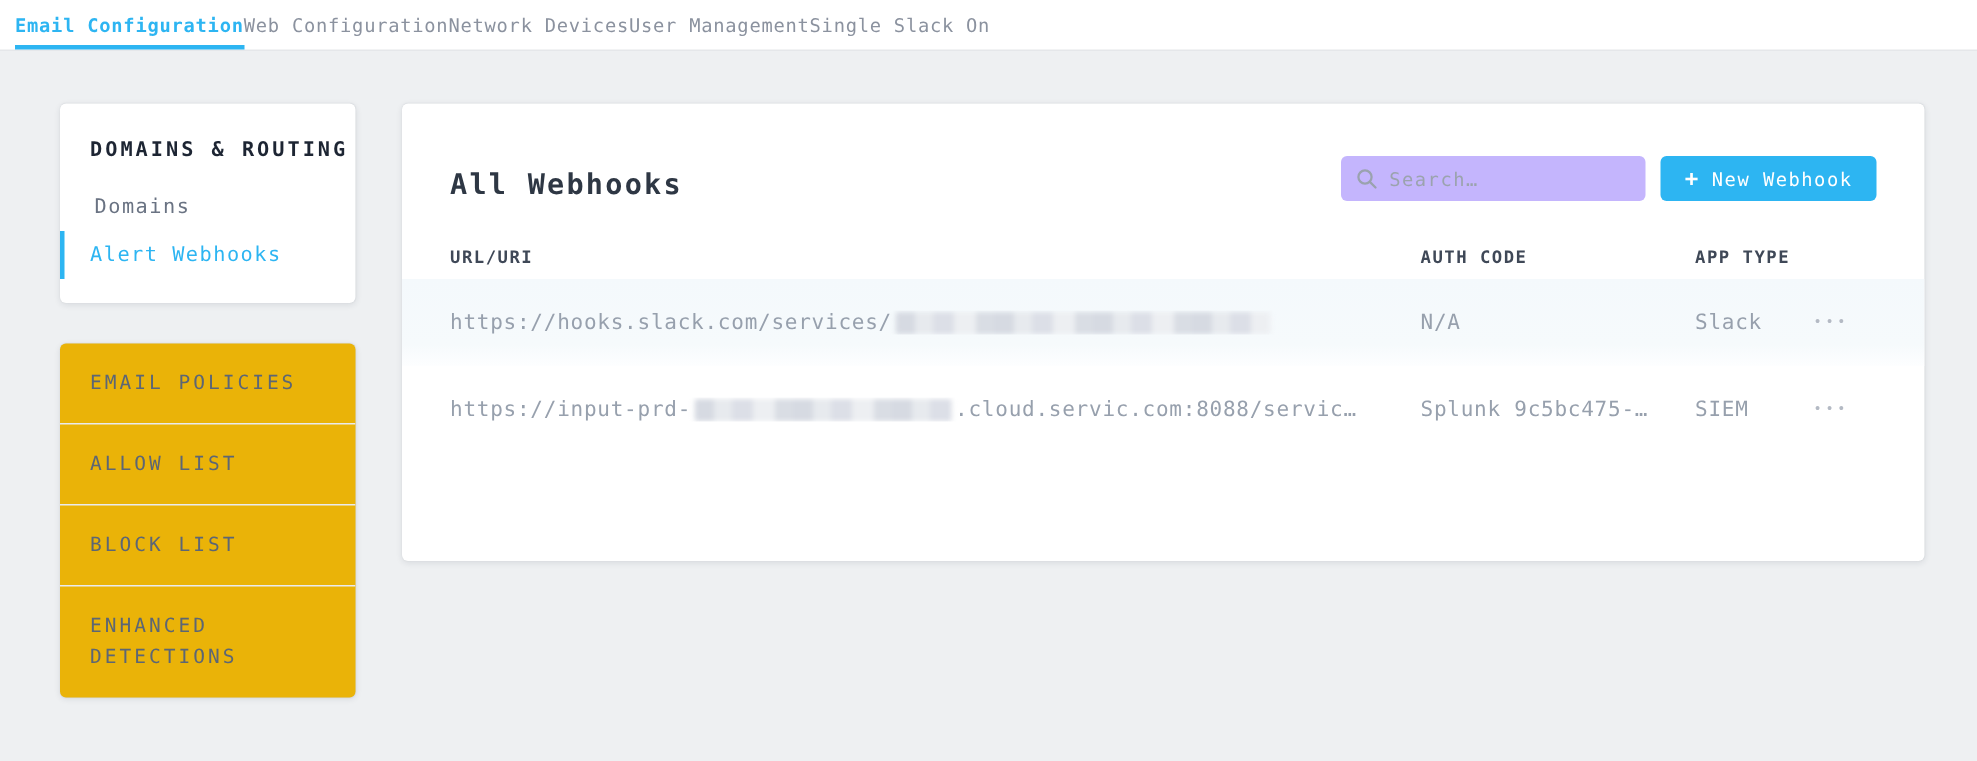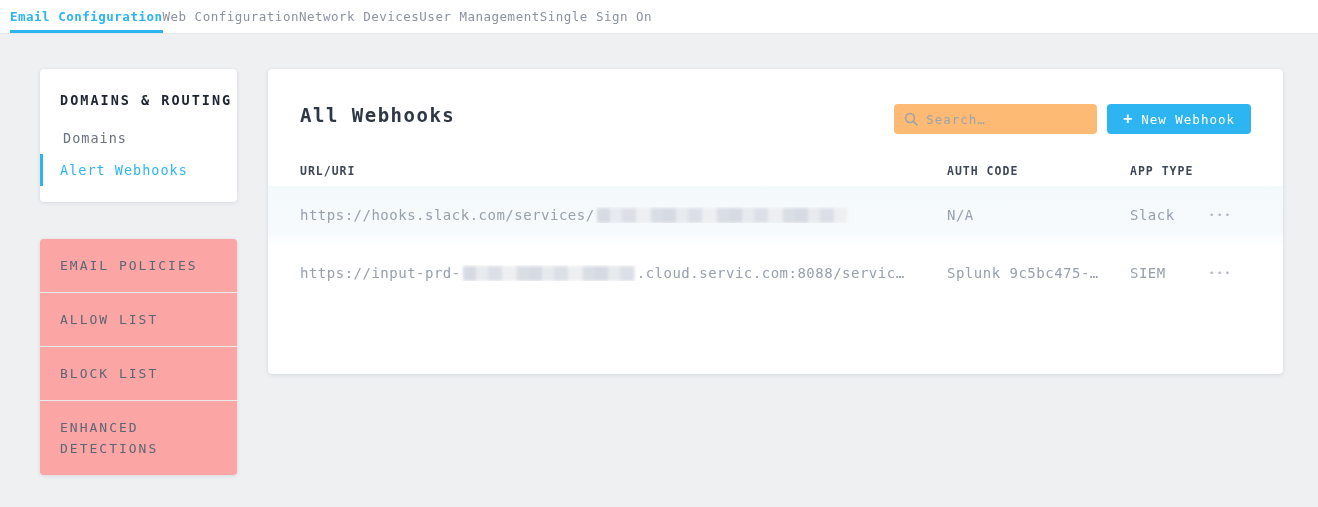--- a/index.html
+++ b/index.html
@@ -38,36 +38,36 @@
     padding:0 20px; margin-bottom:14px; font-size:13.5px; font-weight:bold;
     letter-spacing:2px; color:#1d2533; white-space:nowrap;
   }
   .side-item {
     height:32px; display:flex; align-items:center; padding:0 20px;
     font-size:13.5px; color:#6a7383; letter-spacing:1px; cursor:pointer;
     border-left:3px solid transparent; white-space:nowrap;
   }
   .side-item.active { color:#2db5f2; border-left-color:#2db5f2; padding-left:17px; }
 
-  .policy-card { margin-top:37px; background:#fca5a5; overflow:hidden; }
+  .policy-card { margin-top:27px; background:#eab308; overflow:hidden; }
   .psection {
     padding:16px 20px; font-size:13px; letter-spacing:2px; line-height:21px;
     color:#5c6675; border-bottom:1px solid #e9ebef; cursor:pointer;
   }
   .psection:last-child { border-bottom:none; }
 
   
   .main-card { width:1015px; height:305px; margin-left:31px; overflow:hidden; }
-  .card-header { display:flex; align-items:flex-start; padding:35px 32px 22px; }
+  .card-header { display:flex; align-items:flex-end; padding:35px 32px 22px; }
   .page-title {
     font-size:19px; font-weight:bold; letter-spacing:1.5px; color:#2e3744; white-space:nowrap;
   }
   .spacer { flex:1; }
   .searchbox {
-    width:203px; height:30px; background:#fdba74; border-radius:4px;
+    width:203px; height:30px; background:#c4b5fd; border-radius:4px;
     display:flex; align-items:center; padding:0 10px; margin-right:10px;
   }
   .searchbox svg { flex:0 0 auto; margin-right:8px; }
   .searchbox input {
     border:none; outline:none; background:transparent; width:100%;
     font-family:inherit; font-size:12.5px; color:#5c6675; letter-spacing:1px;
   }
   .searchbox input::placeholder { color:#9ba3ae; }
   .btn-primary {
     height:30px; padding:0 16px; background:#2db5f2; color:#ffffff; border:none;
@@ -106,21 +106,21 @@
   }
 </style>
 </head>
 <body>
 
 <header class="topnav">
   <div class="tab active">Email Configuration</div>
   <div class="tab">Web Configuration</div>
   <div class="tab">Network Devices</div>
   <div class="tab">User Management</div>
-  <div class="tab">Single Sign On</div>
+  <div class="tab">Single Slack On</div>
 </header>
 
 <div class="page">
 
   <aside class="sidebar">
     <div class="card routing-card">
       <div class="routing-title">DOMAINS &amp; ROUTING</div>
       <div class="side-item">Domains</div>
       <div class="side-item active">Alert Webhooks</div>
     </div>

